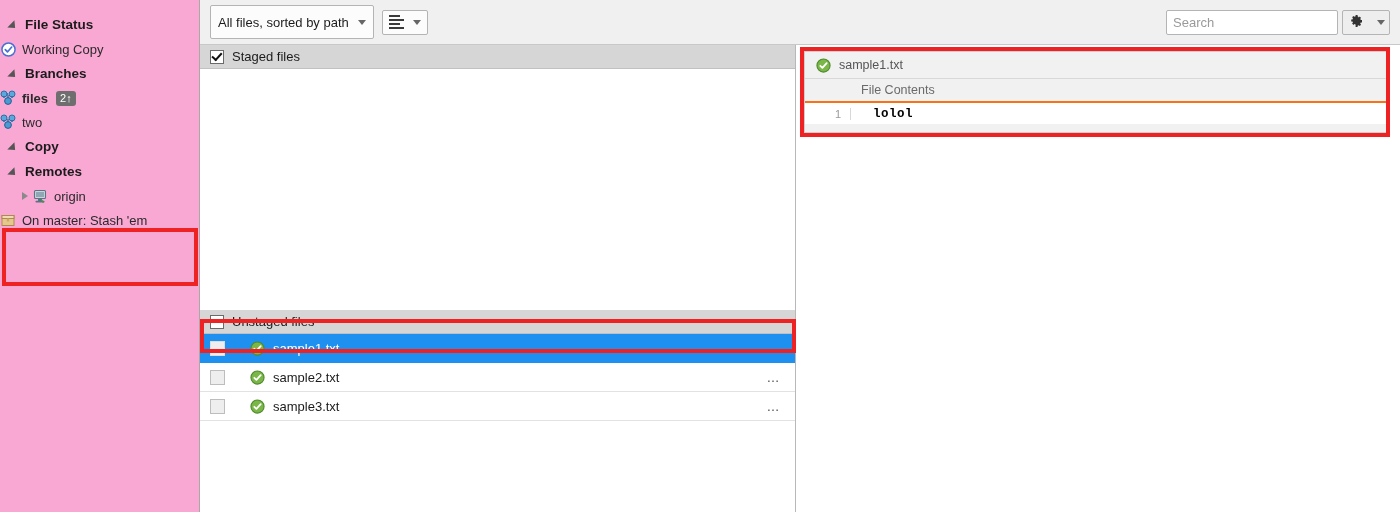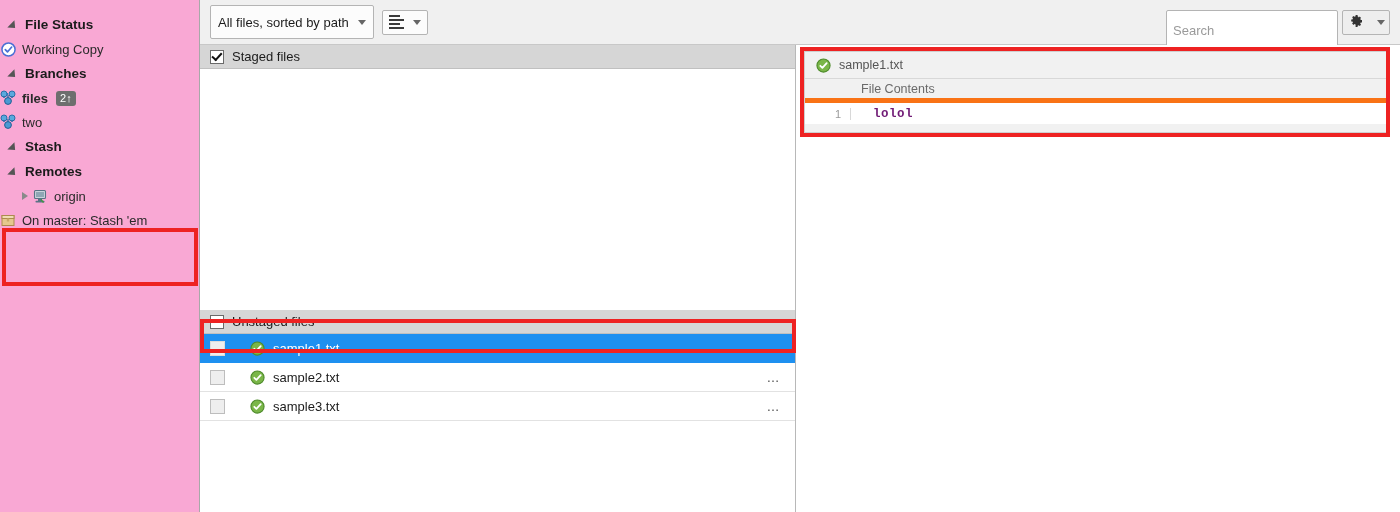--- a/index.html
+++ b/index.html
@@ -81,21 +81,21 @@
     margin-left: 8px;
   }
   .listglyph { display: flex; flex-direction: column; justify-content: center; gap: 2px; width: 15px; }
   .listglyph i { display: block; height: 2px; background: #3a3a3a; }
   .listglyph i:nth-child(1) { width: 11px; }
   .listglyph i:nth-child(2) { width: 15px; }
   .listglyph i:nth-child(3) { width: 11px; }
   .listglyph i:nth-child(4) { width: 15px; }
   .search-wrap {
     position: absolute; right: 62px; top: 10px;
-    width: 172px; height: 40px;
+    width: 172px; height: 25px;
     background: #fff; border: 1px solid #b4b4b4; border-radius: 2px;
     display: flex; align-items: center; padding: 8px 6px;
   }
   .search-wrap input {
     border: 0; outline: 0; flex: 1; font-size: 13px;
     font-family: "Liberation Sans", sans-serif; color: #444; background: transparent;
   }
   .search-wrap input::placeholder { color: #9a9a9a; }
   .gearbtn {
     position: absolute; right: 10px; top: 10px;
@@ -152,29 +152,29 @@
   }
   .prev-head {
     height: 27px; display: flex; align-items: center;
     padding-left: 10px; background: #f1f1f1;
     border-bottom: 1px solid #d8d8d8;
     font-size: 12.5px; color: #555;
   }
   .prev-head .fname { margin-left: 8px; }
   .diff-colhead {
     height: 24px; display: flex; align-items: center;
-    background: #f1f1f1; border-bottom: 5px solid #f97316;
+    background: #f1f1f1; border-bottom: 2px solid #f97316;
     font-size: 12.5px; color: #6a6a6a;
   }
   .gutter { width: 46px; flex: 0 0 46px; text-align: right; padding-right: 9px;
             color: #9a9a9a; font-size: 11px; border-right: 1px solid #d8d8d8; }
   .diff-line { height: 21px; display: flex; align-items: center; background: #ffffff; }
   .diff-line .code {
     font-family: "Liberation Mono", monospace;
-    font-size: 12.5px; font-weight: bold; color: #701a75;
+    font-size: 12.5px; font-weight: bold; color: #000000;
     padding-left: 22px; letter-spacing: 0.5px;
   }
   .diff-colhead .hdrlbl { padding-left: 10px; }
   .diff-pad { height: 8px; background: #f1f1f1; }
 
   
   .anno { position: absolute; border: 4px solid #ee2222; pointer-events: none; z-index: 40; }
   #anno-stashes  { left: 2px;   top: 228px; width: 196px; height: 58px; }
   #anno-file     { left: 200px; top: 319px; width: 596px; height: 34px; }
   #anno-preview  { left: 800px; top: 47px;  width: 590px; height: 90px; }
@@ -224,21 +224,21 @@
           <circle cx="12" cy="4" r="3" fill="#5aa9dd" stroke="#2b6ea8" stroke-width="1"></circle>
           <path d="M8 5 v3 M4 6 v2 M12 6 v2" stroke="#2b6ea8" stroke-width="1.4"></path>
           <circle cx="8" cy="11" r="3.4" fill="#4b9ad4" stroke="#215f93" stroke-width="1"></circle>
         </svg>
       </span>
       <span class="lbl">two</span>
     </div>
 
     <div class="sb-group">
       <span class="tri"></span>
-      <span>Stash</span>
+      <span>Copy</span>
     </div>
 
     <div class="sb-group">
       <span class="tri"></span>
       <span>Remotes</span>
     </div>
     <div class="sb-item sub">
       <span class="tri-hollow"></span>
       <span class="ico">
         <svg width="16" height="16" viewBox="0 0 16 16">

